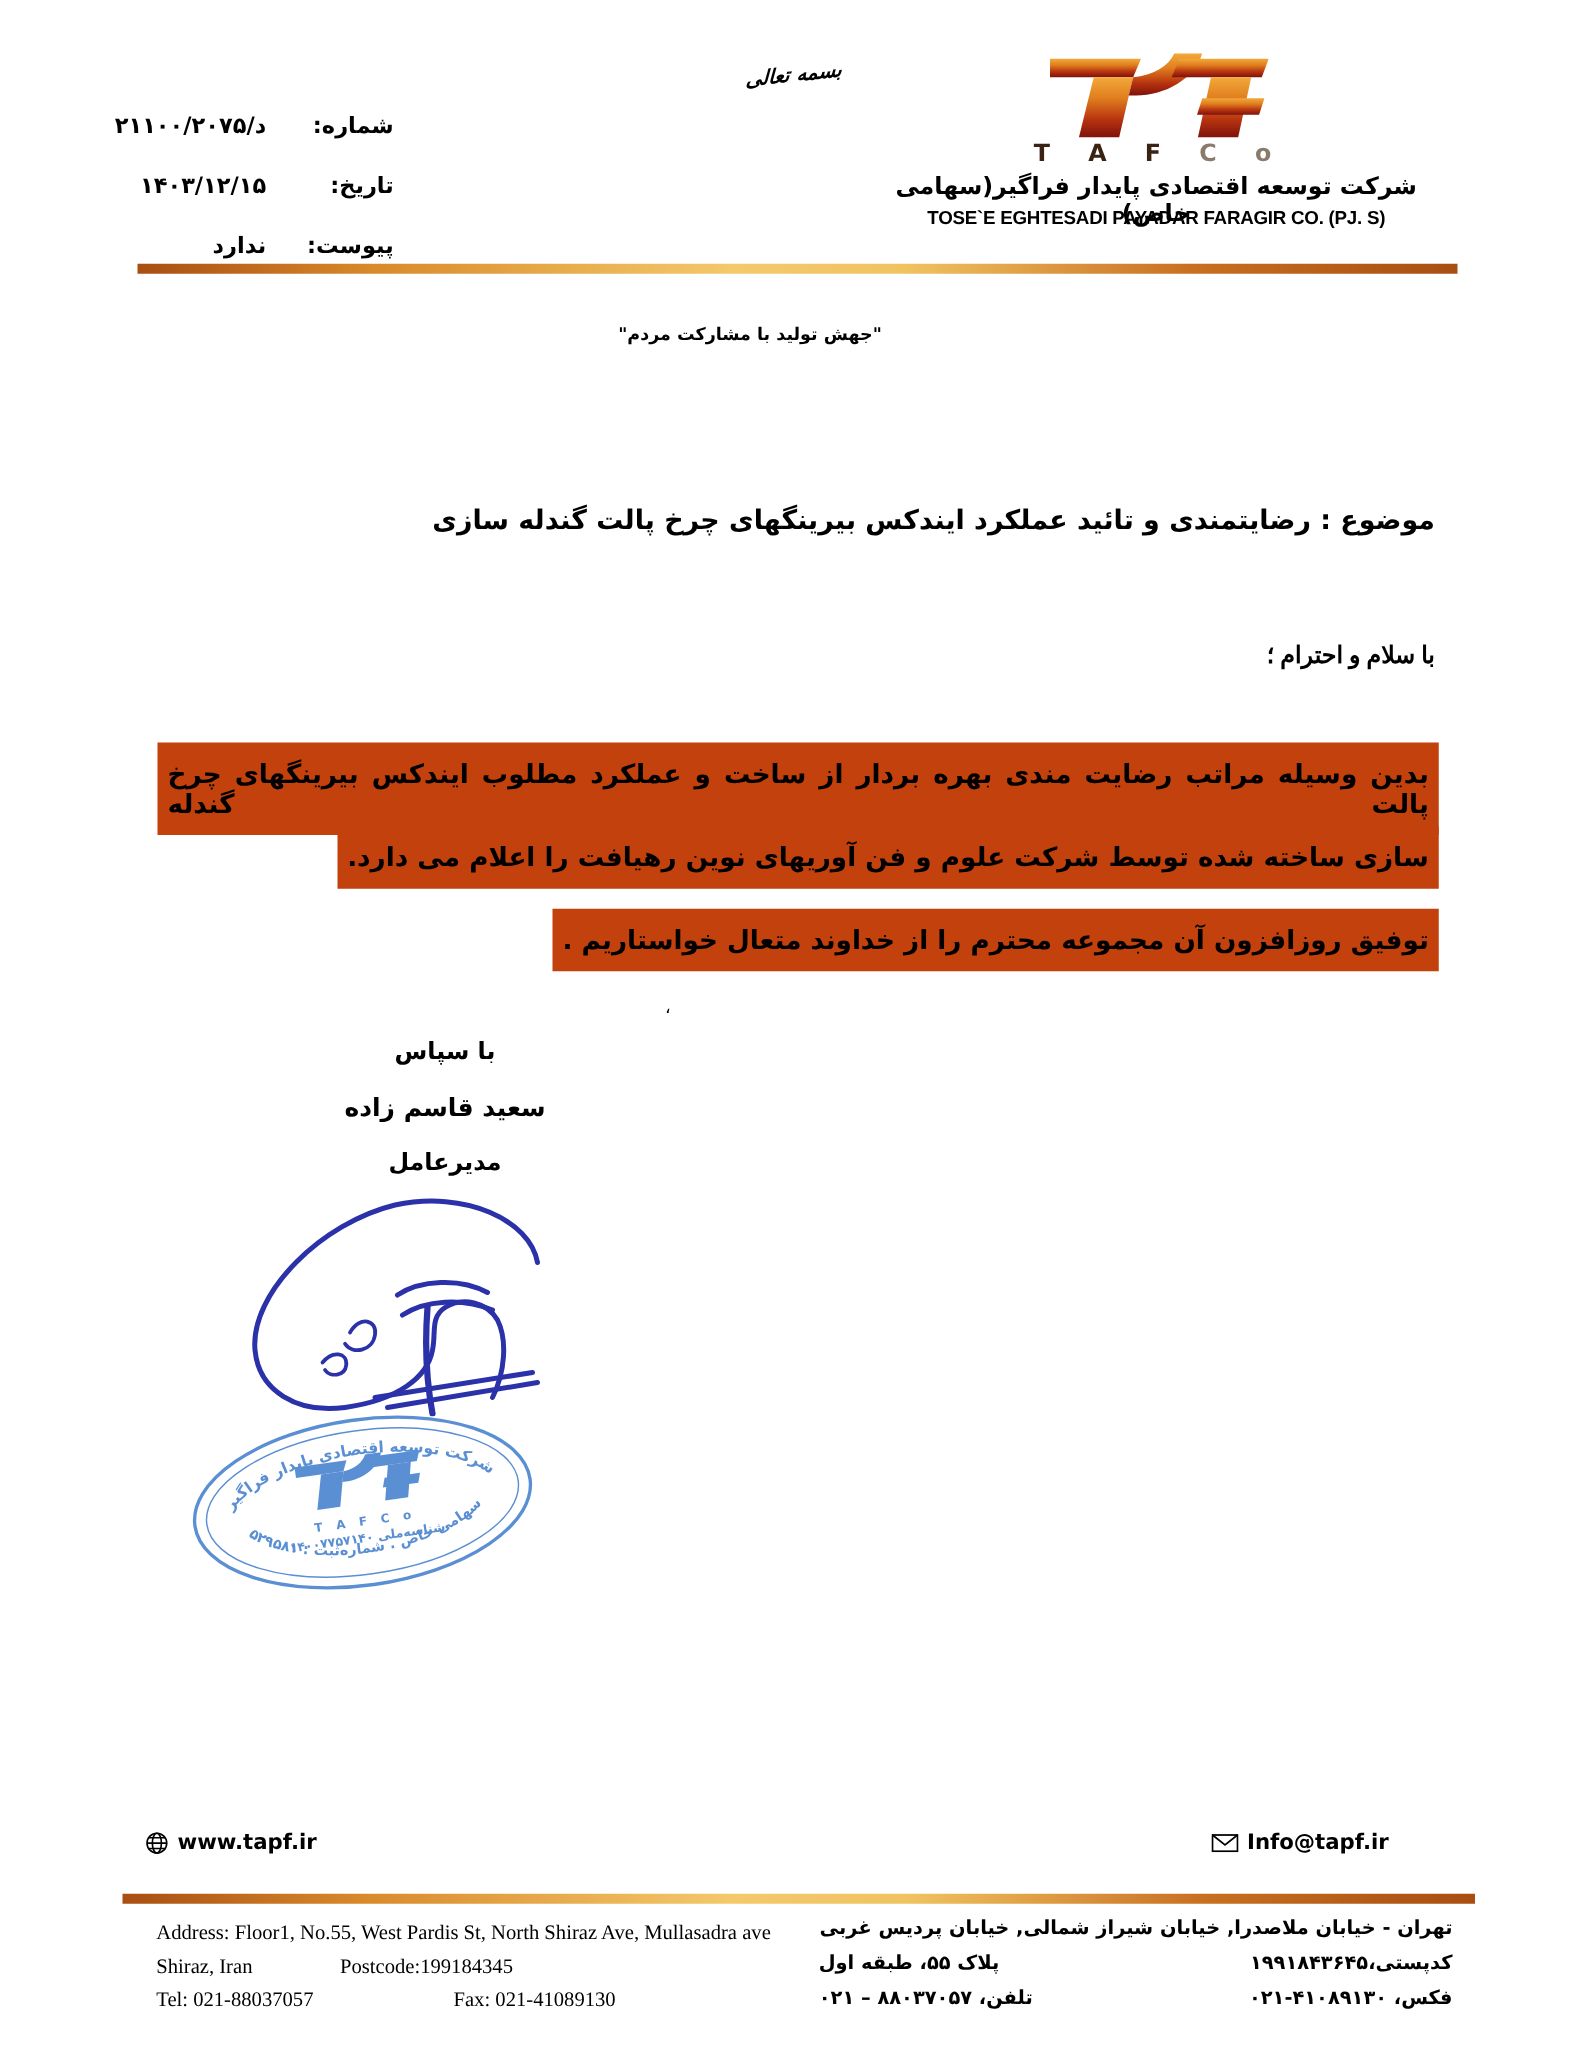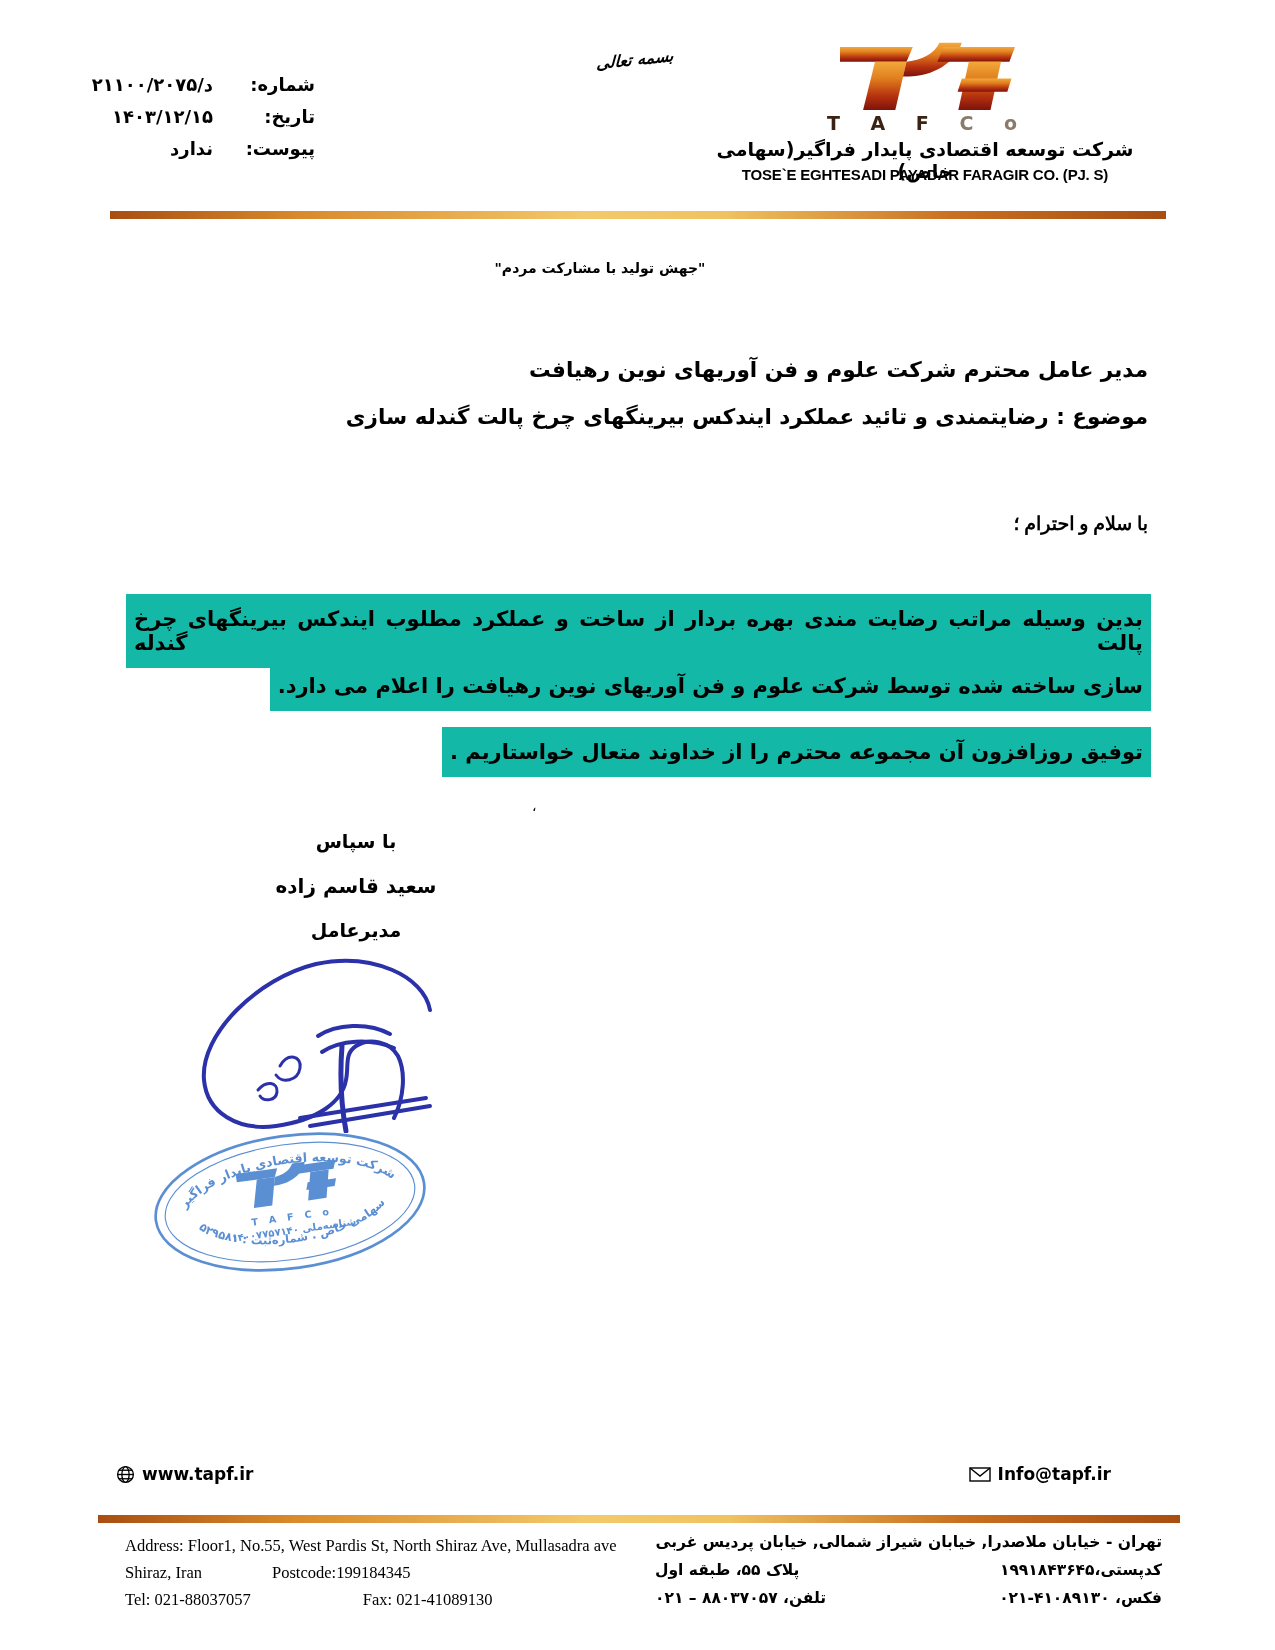--- a/index.html
+++ b/index.html
@@ -4,21 +4,21 @@
 <style>
   html,body{margin:0;padding:0;background:#fff;}
   .page{position:relative;width:1275px;height:1650px;background:#ffffff;overflow:hidden;
         font-family:"DejaVu Sans",sans-serif;color:#000;}
   .abs{position:absolute;}
   .fa{direction:rtl;}
   
   .meta{left:85px;top:74px;width:230px;font-weight:700;font-size:18px;}
   .meta-row{display:flex;flex-direction:row-reverse;justify-content:space-between;margin-bottom:11px;align-items:baseline;}
   .meta-label{direction:rtl;}
-  .meta-value{direction:ltr;text-align:right;min-width:128px;}
+  .meta-value{direction:ltr;text-align:right;min-width:128px;margin-top:16px;}
   
   .bismillah{left:555px;top:50px;width:160px;text-align:center;font-size:16px;font-weight:700;
              font-style:italic;transform:rotate(-6deg) skewX(-8deg);}
   
   .logo-svg{left:840px;top:40px;}
   .tafco-spaced{left:778px;top:112px;width:300px;text-align:center;font-size:19px;font-weight:700;letter-spacing:12px;}
   .tafco-main{color:#3a2313;}
   .tafco-rest{color:#8a7a6c;}
   .company-fa{left:690px;top:138px;width:470px;text-align:center;font-size:19px;font-weight:700;}
   .company-en{left:690px;top:166px;width:470px;text-align:center;font-size:15px;font-weight:700;
@@ -28,21 +28,21 @@
   .divider-bottom{left:98px;top:1515px;width:1082px;}
   
   .slogan{left:400px;top:260px;width:400px;text-align:center;font-size:14px;font-weight:700;}
   
   .rline{right:127px;text-align:right;font-weight:700;font-size:21.5px;white-space:nowrap;}
   .addr1{top:310px;}
   .addr2{top:357px;}
   .subject{top:404px;}
   .greeting{top:512px;font-size:19px;font-family:Liberation Serif, serif;}
   
-  .bodyline{font-size:21px;font-weight:700;background:#14b8a6;padding:13px 8px;white-space:nowrap;}
+  .bodyline{font-size:21px;font-weight:700;background:#c2410c;padding:13px 8px;white-space:nowrap;}
   .body1{left:126px;right:124px;top:594px;text-align:justify;text-align-last:justify;white-space:normal;}
   .body2{right:124px;top:661px;}
   .body3{right:124px;top:727px;}
   .stray{left:532px;top:798px;font-size:14px;}
   
   .sigtext{left:250px;width:212px;text-align:center;font-weight:700;}
   .sig1{top:830px;font-size:19px;}
   .sig2{top:874px;font-size:20px;}
   .sig3{top:919px;font-size:19px;}
   .sign-svg{left:183px;top:948px;}
@@ -104,21 +104,20 @@
     <use href="#tafcoGlyph" fill="url(#lgGrad)"></use>
   </svg>
   <div class="abs tafco-spaced"><span class="tafco-main">T A F</span><span>  </span><span class="tafco-rest">C o</span></div>
   <div class="abs company-fa fa">شرکت توسعه اقتصادی پایدار فراگیر(سهامی خاص)</div>
   <div class="abs company-en">TOSE`E EGHTESADI PAYADAR FARAGIR CO. (PJ. S)</div>
 
   <div class="abs divider divider-top"></div>
 
   <div class="abs slogan fa">"جهش تولید با مشارکت مردم"</div>
 
-  <div class="abs rline addr2 fa">مدیر عامل محترم شرکت علوم و فن آوریهای نوین رهیافت</div>
   <div class="abs rline subject fa">موضوع : رضایتمندی و تائید عملکرد ایندکس بیرینگهای چرخ پالت گندله سازی</div>
 
   <div class="abs rline greeting fa">با سلام و احترام ؛</div>
 
   <div class="abs bodyline body1 fa">بدین وسیله مراتب رضایت مندی بهره بردار از ساخت و عملکرد مطلوب ایندکس بیرینگهای چرخ پالت گندله</div>
   <div class="abs bodyline body2 fa">سازی ساخته شده توسط شرکت علوم و فن آوریهای نوین رهیافت را اعلام می دارد.</div>
   <div class="abs bodyline body3 fa">توفیق روزافزون آن مجموعه محترم را از خداوند متعال خواستاریم .</div>
   <div class="abs stray">،</div>
 
   <div class="abs sigtext sig1 fa">با سپاس</div>

